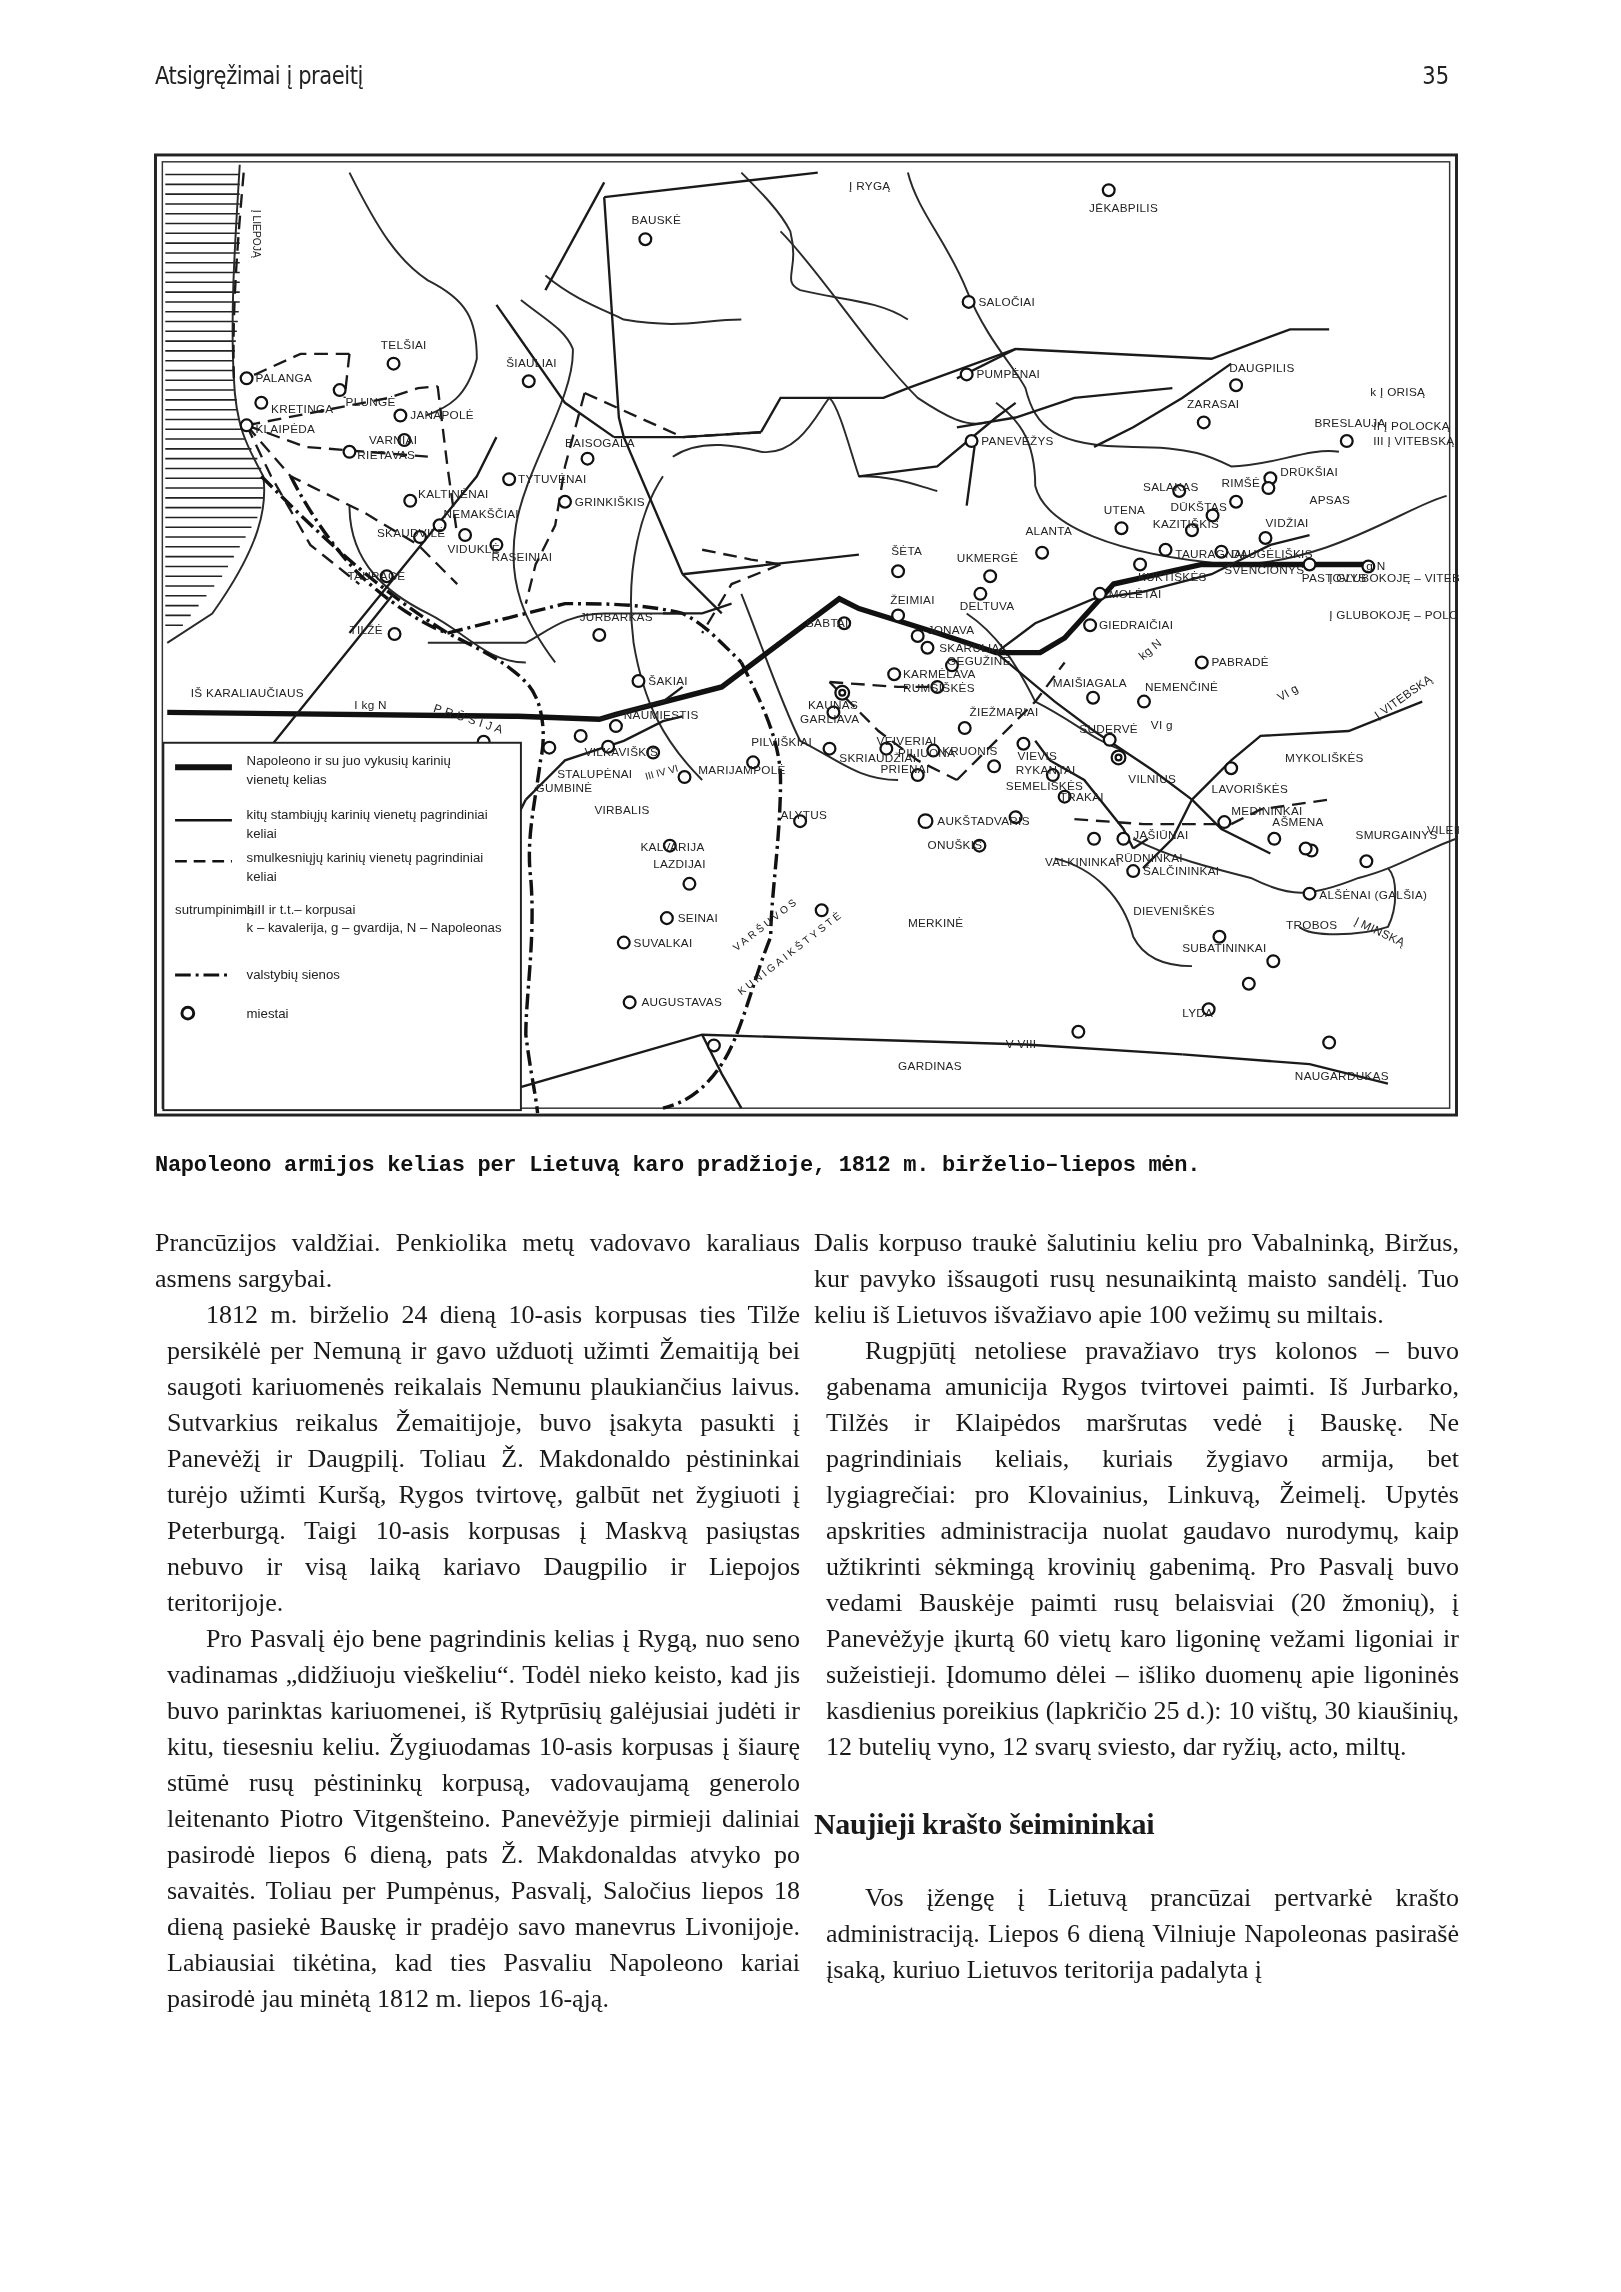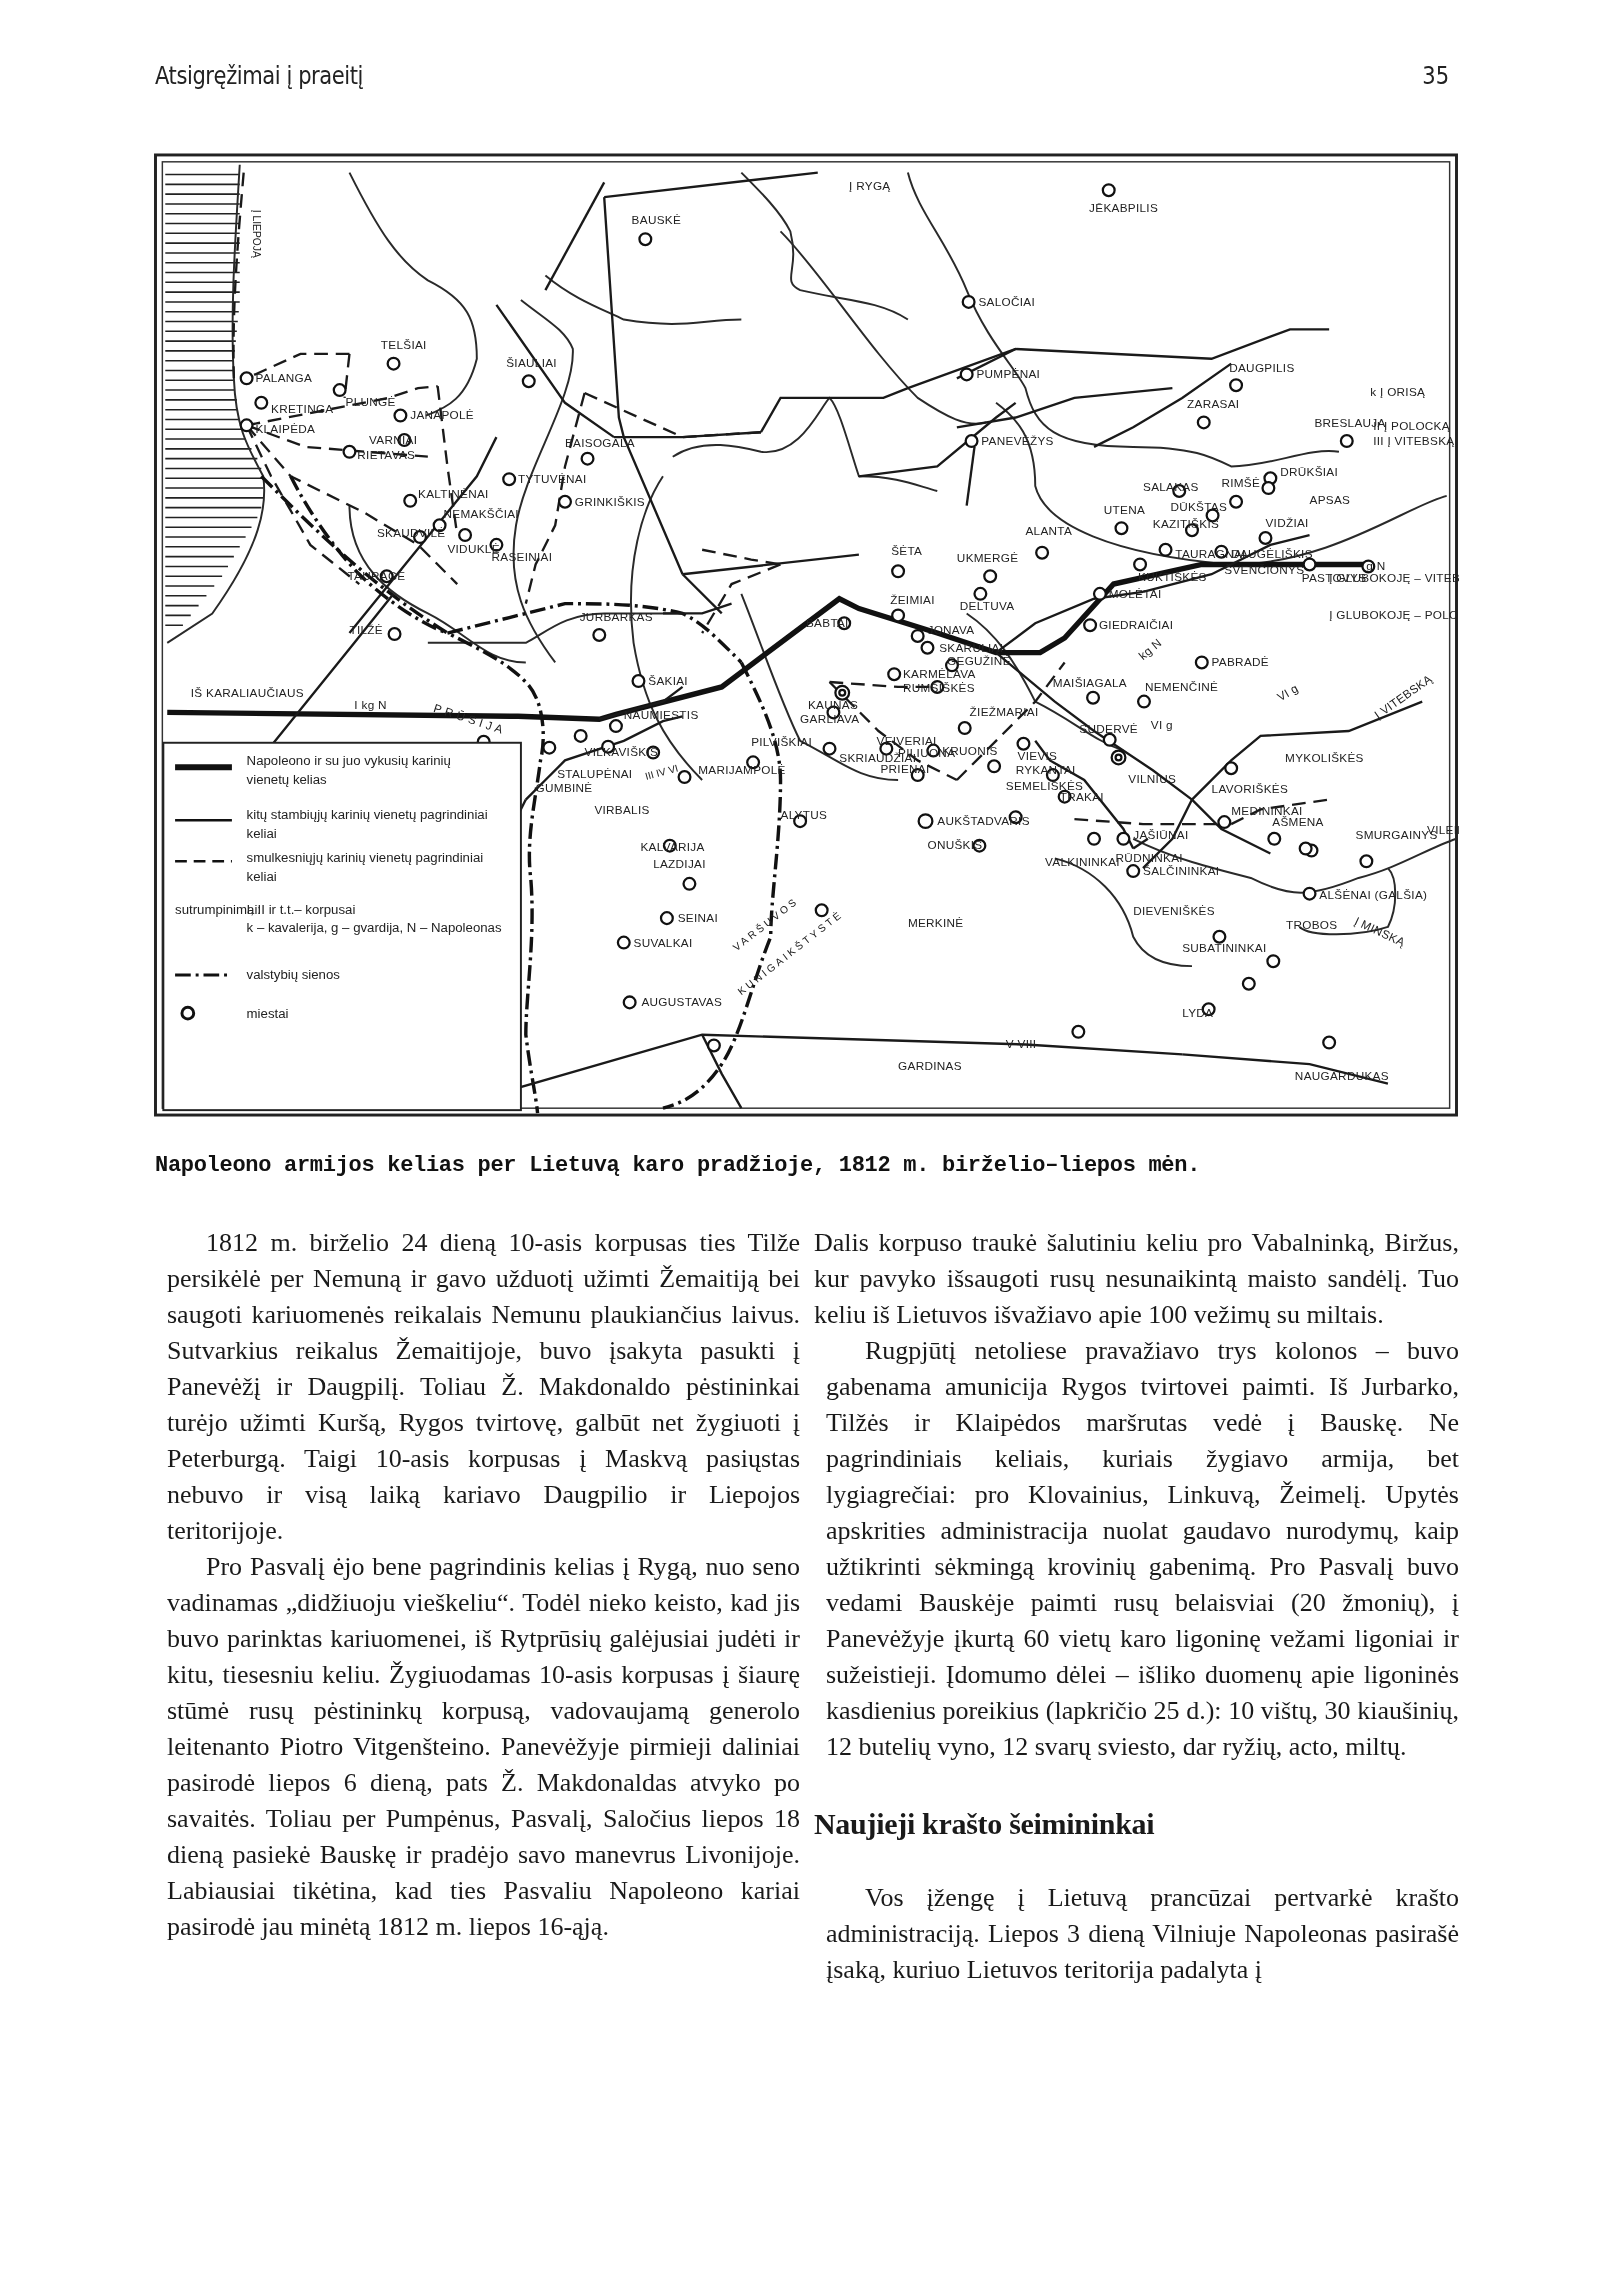--- a/index.html
+++ b/index.html
@@ -387,23 +387,24 @@
     <text class="leg" x="95" y="843">valstybių sienos</text>
     <circle cx="35" cy="878" r="6" fill="#fff" stroke="#111" stroke-width="3"></circle>
     <text class="leg" x="95" y="883">miestai</text>
   </g>
 </svg>
 </div>
 
 <div class="caption">Napoleono armijos kelias per Lietuvą karo pradžioje, 1812 m. birželio–liepos mėn.</div>
 
 <div class="col col-left">
+  <p>Prancūzijos valdžiai. Penkiolika metų vadovavo karaliaus asmens sargybai.</p>
   <p class="indent">1812 m. birželio 24 dieną 10-asis korpusas ties Tilže persikėlė per Nemuną ir gavo užduotį užimti Žemaitiją bei saugoti kariuomenės reikalais Nemunu plaukiančius laivus. Sutvarkius reikalus Žemaitijoje, buvo įsakyta pasukti į Panevėžį ir Daugpilį. Toliau Ž. Makdonaldo pėstininkai turėjo užimti Kuršą, Rygos tvirtovę, galbūt net žygiuoti į Peterburgą. Taigi 10-asis korpusas į Maskvą pasiųstas nebuvo ir visą laiką kariavo Daugpilio ir Liepojos teritorijoje.</p>
   <p class="indent">Pro Pasvalį ėjo bene pagrindinis kelias į Rygą, nuo seno vadinamas „didžiuoju vieškeliu“. Todėl nieko keisto, kad jis buvo parinktas kariuomenei, iš Rytprūsių galėjusiai judėti ir kitu, tiesesniu keliu. Žygiuodamas 10-asis korpusas į šiaurę stūmė rusų pėstininkų korpusą, vadovaujamą generolo leitenanto Piotro Vitgenšteino. Panevėžyje pirmieji daliniai pasirodė liepos 6 dieną, pats Ž. Makdonaldas atvyko po savaitės. Toliau per Pumpėnus, Pasvalį, Saločius liepos 18 dieną pasiekė Bauskę ir pradėjo savo manevrus Livonijoje. Labiausiai tikėtina, kad ties Pasvaliu Napoleono kariai pasirodė jau minėtą 1812 m. liepos 16-ąją.</p>
 </div>
 
 <div class="col col-right">
   <p>Dalis korpuso traukė šalutiniu keliu pro Vabalninką, Biržus, kur pavyko išsaugoti rusų nesunaikintą maisto sandėlį. Tuo keliu iš Lietuvos išvažiavo apie 100 vežimų su miltais.</p>
   <p class="indent">Rugpjūtį netoliese pravažiavo trys kolonos – buvo gabenama amunicija Rygos tvirtovei paimti. Iš Jurbarko, Tilžės ir Klaipėdos maršrutas vedė į Bauskę. Ne pagrindiniais keliais, kuriais žygiavo armija, bet lygiagrečiai: pro Klovainius, Linkuvą, Žeimelį. Upytės apskrities administracija nuolat gaudavo nurodymų, kaip užtikrinti sėkmingą krovinių gabenimą. Pro Pasvalį buvo vedami Bauskėje paimti rusų belaisviai (20 žmonių), į Panevėžyje įkurtą 60 vietų karo ligoninę vežami ligoniai ir sužeistieji. Įdomumo dėlei – išliko duomenų apie ligoninės kasdienius poreikius (lapkričio 25 d.): 10 vištų, 30 kiaušinių, 12 butelių vyno, 12 svarų sviesto, dar ryžių, acto, miltų.</p>
   <h2>Naujieji krašto šeimininkai</h2>
-  <p class="indent">Vos įžengę į Lietuvą prancūzai pertvarkė krašto administraciją. Liepos 3 dieną Vilniuje Napoleonas pasirašė įsaką, kuriuo Lietuvos teritorija padalyta į</p>
+  <p class="indent">Vos įžengę į Lietuvą prancūzai pertvarkė krašto administraciją. Liepos 6 dieną Vilniuje Napoleonas pasirašė įsaką, kuriuo Lietuvos teritorija padalyta į</p>
 </div>
 
 
 </body></html>

